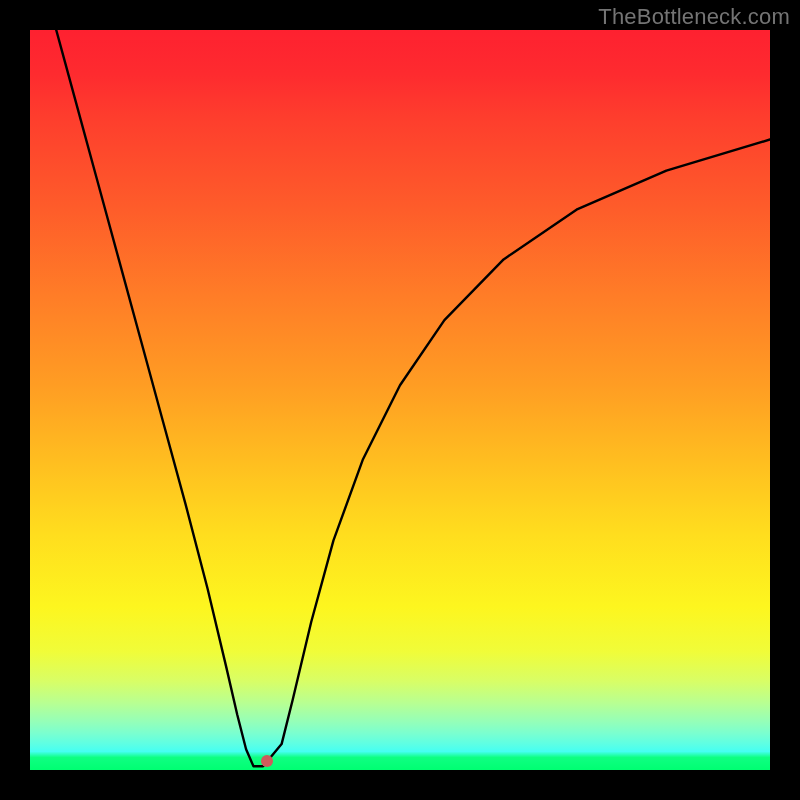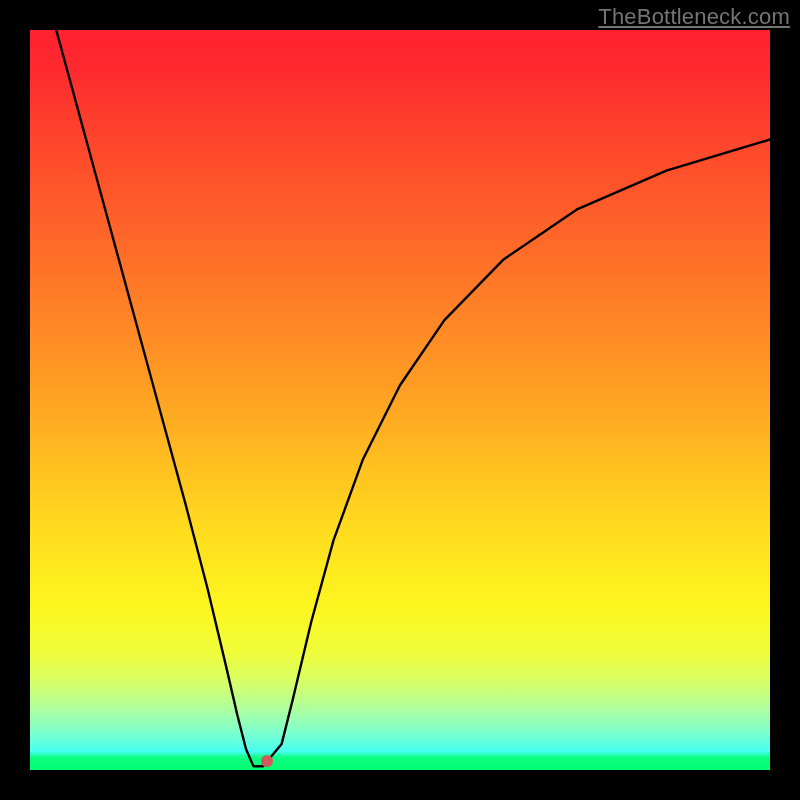--- a/index.html
+++ b/index.html
@@ -62,21 +62,20 @@
     transform: translate(-50%, -50%);
   }
   .watermark {
     position: absolute;
     top: 4px;
     right: 10px;
     color: #747474;
     font-size: 22px;
     font-weight: 500;
     letter-spacing: 0.2px;
-    text-decoration: underline;
   }
 </style>
 </head>
 <body>
 
 <div class="stage">
   <div class="watermark">TheBottleneck.com</div>
 
   <div class="plot">
     <svg class="curve" viewBox="0 0 740 740" preserveAspectRatio="none">

